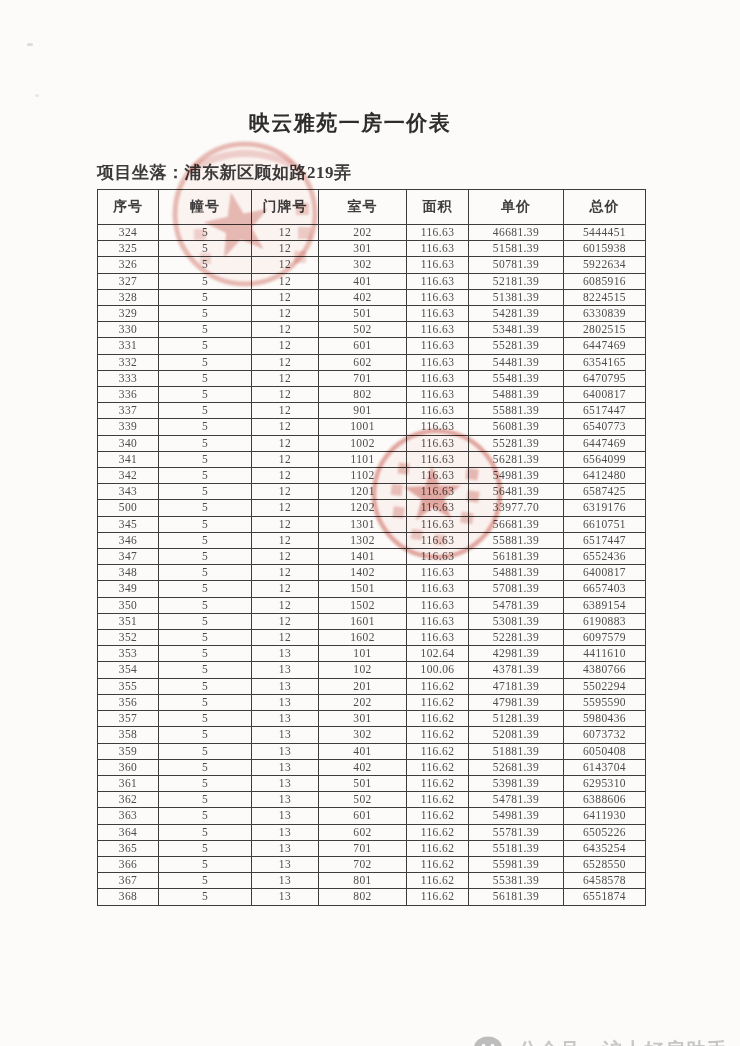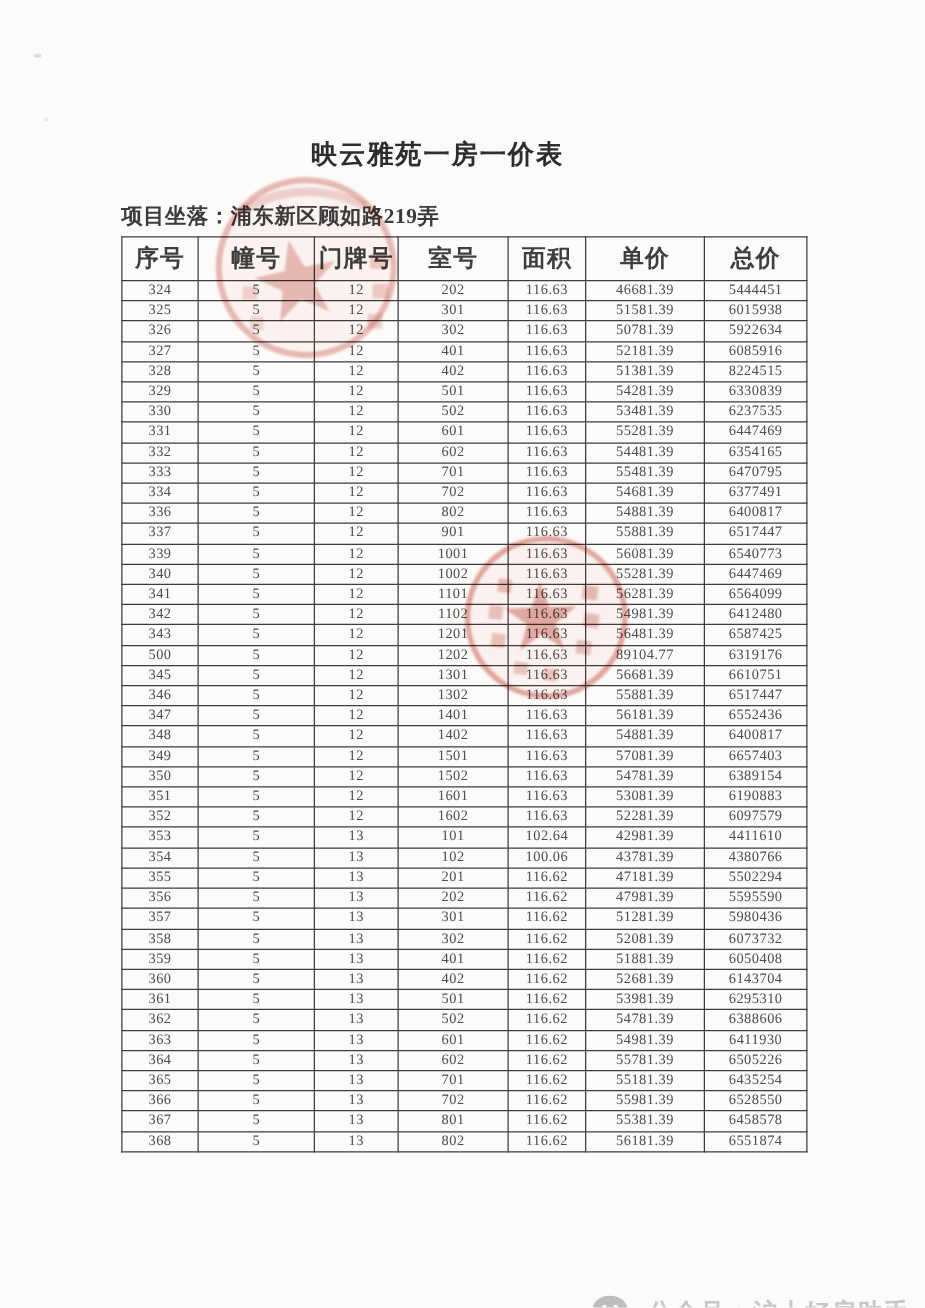--- a/index.html
+++ b/index.html
@@ -35,21 +35,21 @@
   }
   .price-table th,.price-table td{
     border:1.5px solid #3d3d3d;
     text-align:center;
     padding:0;
     white-space:nowrap;
     overflow:hidden;
   }
   .price-table th{
     height:34px;
-    font-size:19px;
+    font-size:14px;
     font-weight:bold;
     color:#3e3e3e;
     letter-spacing:1px;
   }
   .price-table td{
     height:15.2px;
     line-height:15.2px;
     font-size:11.5px;
     color:#4c4c4c;
     letter-spacing:0.4px;
@@ -185,21 +185,21 @@
           <td>54281.39</td>
           <td>6330839</td>
         </tr>
         <tr>
           <td>330</td>
           <td>5</td>
           <td>12</td>
           <td>502</td>
           <td>116.63</td>
           <td>53481.39</td>
-          <td>6237535</td>
+          <td>2802515</td>
         </tr>
         <tr>
           <td>331</td>
           <td>5</td>
           <td>12</td>
           <td>601</td>
           <td>116.63</td>
           <td>55281.39</td>
           <td>6447469</td>
         </tr>
@@ -215,29 +215,20 @@
         <tr>
           <td>333</td>
           <td>5</td>
           <td>12</td>
           <td>701</td>
           <td>116.63</td>
           <td>55481.39</td>
           <td>6470795</td>
         </tr>
         <tr>
-          <td>334</td>
-          <td>5</td>
-          <td>12</td>
-          <td>702</td>
-          <td>116.63</td>
-          <td>54681.39</td>
-          <td>6377491</td>
-        </tr>
-        <tr>
           <td>336</td>
           <td>5</td>
           <td>12</td>
           <td>802</td>
           <td>116.63</td>
           <td>54881.39</td>
           <td>6400817</td>
         </tr>
         <tr>
           <td>337</td>
@@ -292,21 +283,21 @@
           <td>116.63</td>
           <td>56481.39</td>
           <td>6587425</td>
         </tr>
         <tr>
           <td>500</td>
           <td>5</td>
           <td>12</td>
           <td>1202</td>
           <td>116.63</td>
-          <td>89104.77</td>
+          <td>33977.70</td>
           <td>6319176</td>
         </tr>
         <tr>
           <td>345</td>
           <td>5</td>
           <td>12</td>
           <td>1301</td>
           <td>116.63</td>
           <td>56681.39</td>
           <td>6610751</td>

